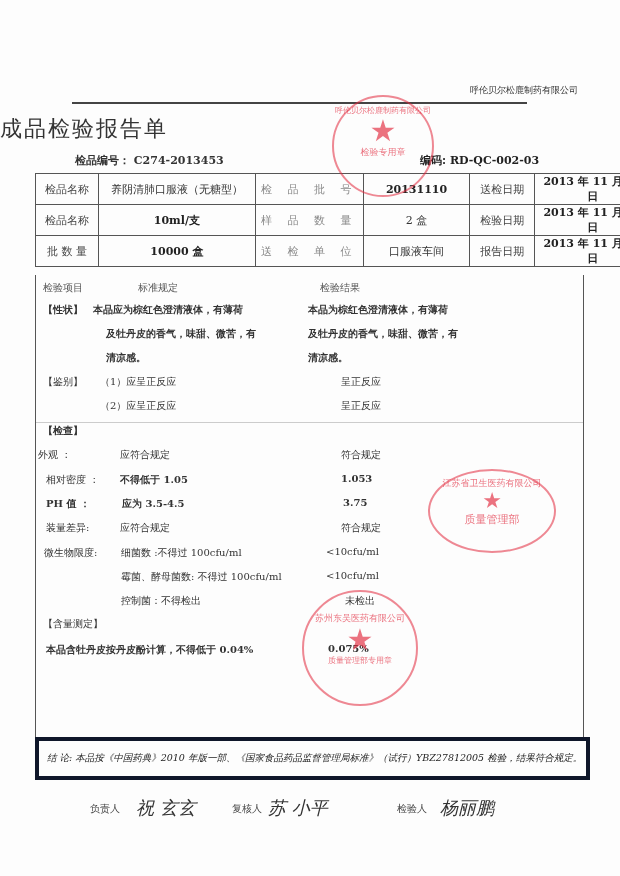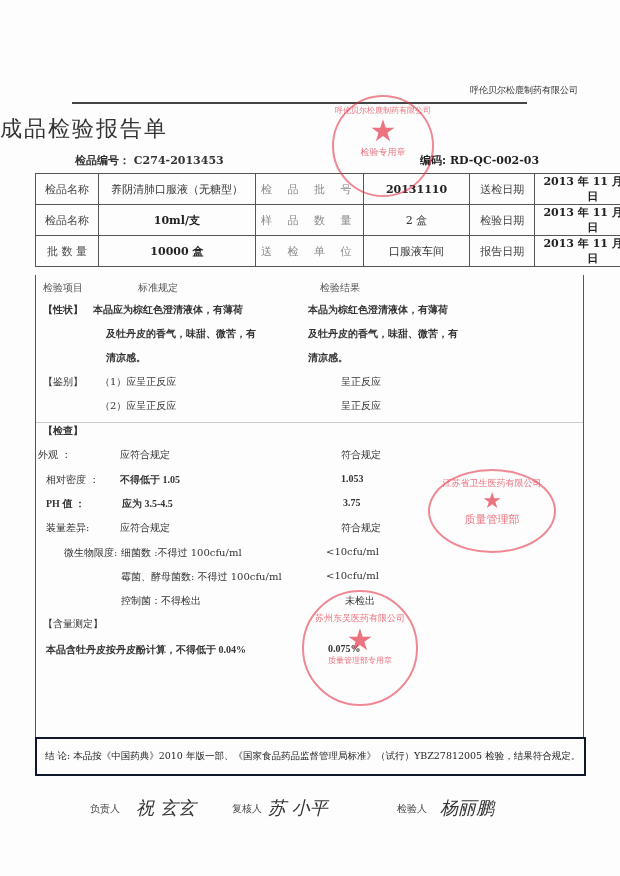--- a/index.html
+++ b/index.html
@@ -17,24 +17,24 @@
   table.info { position: absolute; left: 35px; top: 173px; width: 616px; border-collapse: collapse; font-size: 11px; }
   table.info td { border: 1px solid #555; height: 22px; padding: 0 4px; text-align: center; color: #333; }
   table.info td.lbl { color: #444; }
   table.info td.light { color: #888; letter-spacing: 6px; }
   table.info td.bold { font-weight: bold; color: #222; }
   table.info td.basis { text-align: left; font-size: 9px; line-height: 13px; height: 28px; }
 
   .body-box { position: absolute; left: 35px; top: 275px; width: 547px; height: 462px; border: 1px solid #555; border-top: none; }
   .row { position: absolute; font-size: 10px; color: #333; }
   .hdr { color: #555; }
-  .b { font-weight: bold; font-family: Liberation Serif, serif; }
+  .b { font-weight: bold; }
   .divider { position: absolute; left: 36px; top: 422px; width: 547px; border-top: 1px solid #ccc; }
 
-  .concl-box { position: absolute; left: 35px; top: 737px; width: 547px; height: 35px; border: 2px solid #0f172a; }
+  .concl-box { position: absolute; left: 35px; top: 737px; width: 547px; height: 35px; border: 4px solid #0f172a; font-style: italic; }
   .concl { position: absolute; left: 8px; top: 11px; font-size: 9.5px; color: #222; white-space: nowrap; }
 
   .sig { position: absolute; font-size: 10px; color: #444; }
   .sign { position: absolute; font-family: "DejaVu Serif", serif; font-style: italic; font-size: 18px; color: #333; }
 
   .stamp { position: absolute; border: 2.5px solid rgba(226, 40, 60, 0.55); color: rgba(226, 40, 60, 0.65); text-align: center; }
   .stamp .star { font-size: 30px; line-height: 30px; }
   .stamp .txt { font-size: 11px; }
 </style>
 </head>
@@ -122,21 +122,21 @@
 <div class="row b" style="left:341px;top:473px">1.053</div>
 
 <div class="row b" style="left:46px;top:497px">PH 值 ：</div>
 <div class="row b" style="left:122px;top:497px">应为 3.5-4.5</div>
 <div class="row b" style="left:343px;top:497px">3.75</div>
 
 <div class="row" style="left:46px;top:521px">装量差异:</div>
 <div class="row" style="left:120px;top:521px">应符合规定</div>
 <div class="row" style="left:341px;top:521px">符合规定</div>
 
-<div class="row" style="left:64px;top:546px">微生物限度:</div>
+<div class="row" style="left:44px;top:546px">微生物限度:</div>
 <div class="row" style="left:121px;top:546px">细菌数 :不得过 100cfu/ml</div>
 <div class="row" style="left:326px;top:546px">&lt;10cfu/ml</div>
 <div class="row" style="left:121px;top:570px">霉菌、酵母菌数: 不得过 100cfu/ml</div>
 <div class="row" style="left:326px;top:570px">&lt;10cfu/ml</div>
 <div class="row" style="left:121px;top:594px">控制菌：不得检出</div>
 <div class="row" style="left:345px;top:594px">未检出</div>
 
 <div class="row" style="left:43px;top:617px">【含量测定】</div>
 <div class="row b" style="left:46px;top:643px">本品含牡丹皮按丹皮酚计算，不得低于 0.04%</div>
 <div class="row b" style="left:328px;top:643px">0.075%</div>

